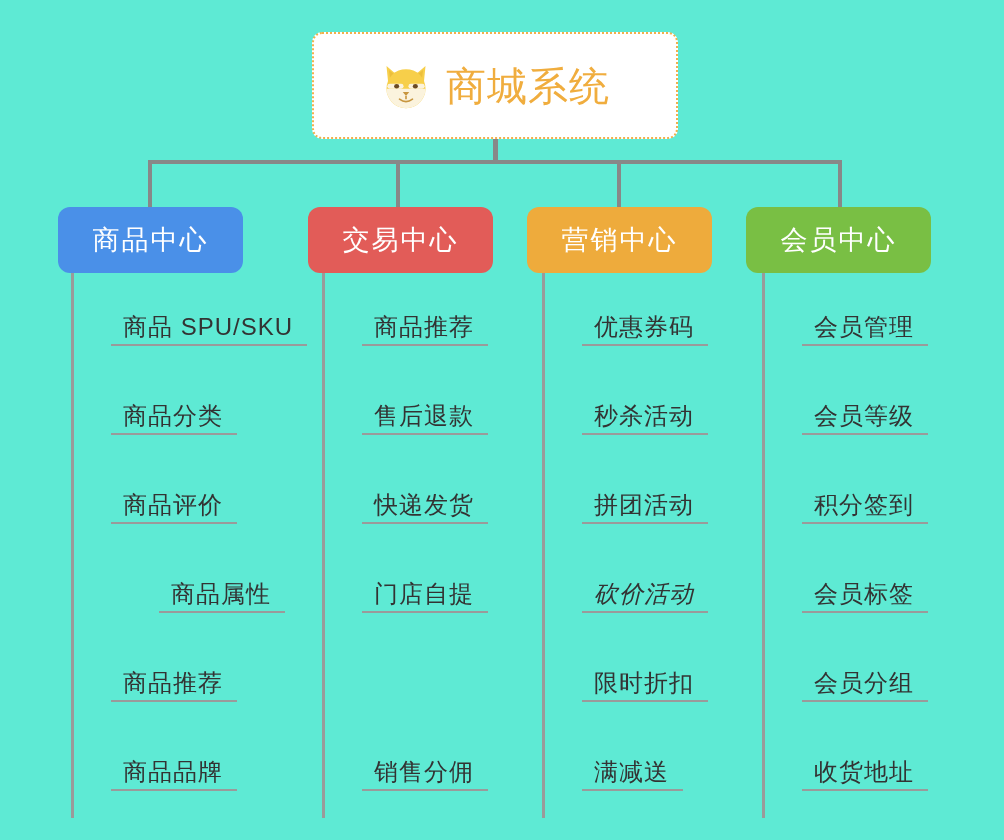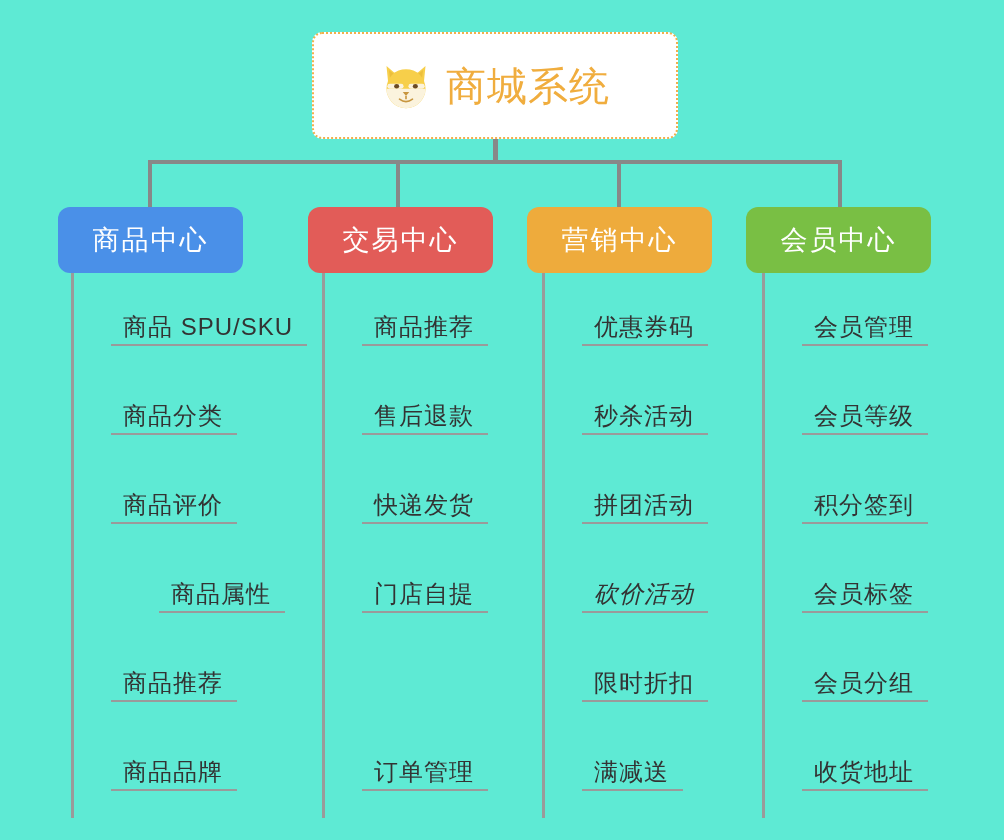--- a/index.html
+++ b/index.html
@@ -162,21 +162,21 @@
   <div class="leaf-item" style="left:322px; top:347px;">
     <span class="leaf-label">售后退款</span>
   </div>
   <div class="leaf-item" style="left:322px; top:436px;">
     <span class="leaf-label">快递发货</span>
   </div>
   <div class="leaf-item" style="left:322px; top:525px;">
     <span class="leaf-label">门店自提</span>
   </div>
   <div class="leaf-item" style="left:322px; top:703px;">
-    <span class="leaf-label">订单管理</span>
+    <span class="leaf-label">销售分佣</span>
   </div>
 
   <div class="cat-header" style="left:527px; top:207px; width:185px; background:#eeab3c;">
     <span>营销中心</span>
   </div>
   <div class="column-rail" style="left:542px; top:273px; height:545px;"></div>
 
   <div class="leaf-item" style="left:542px; top:258px;">
     <span class="leaf-label">优惠券码</span>
   </div>

